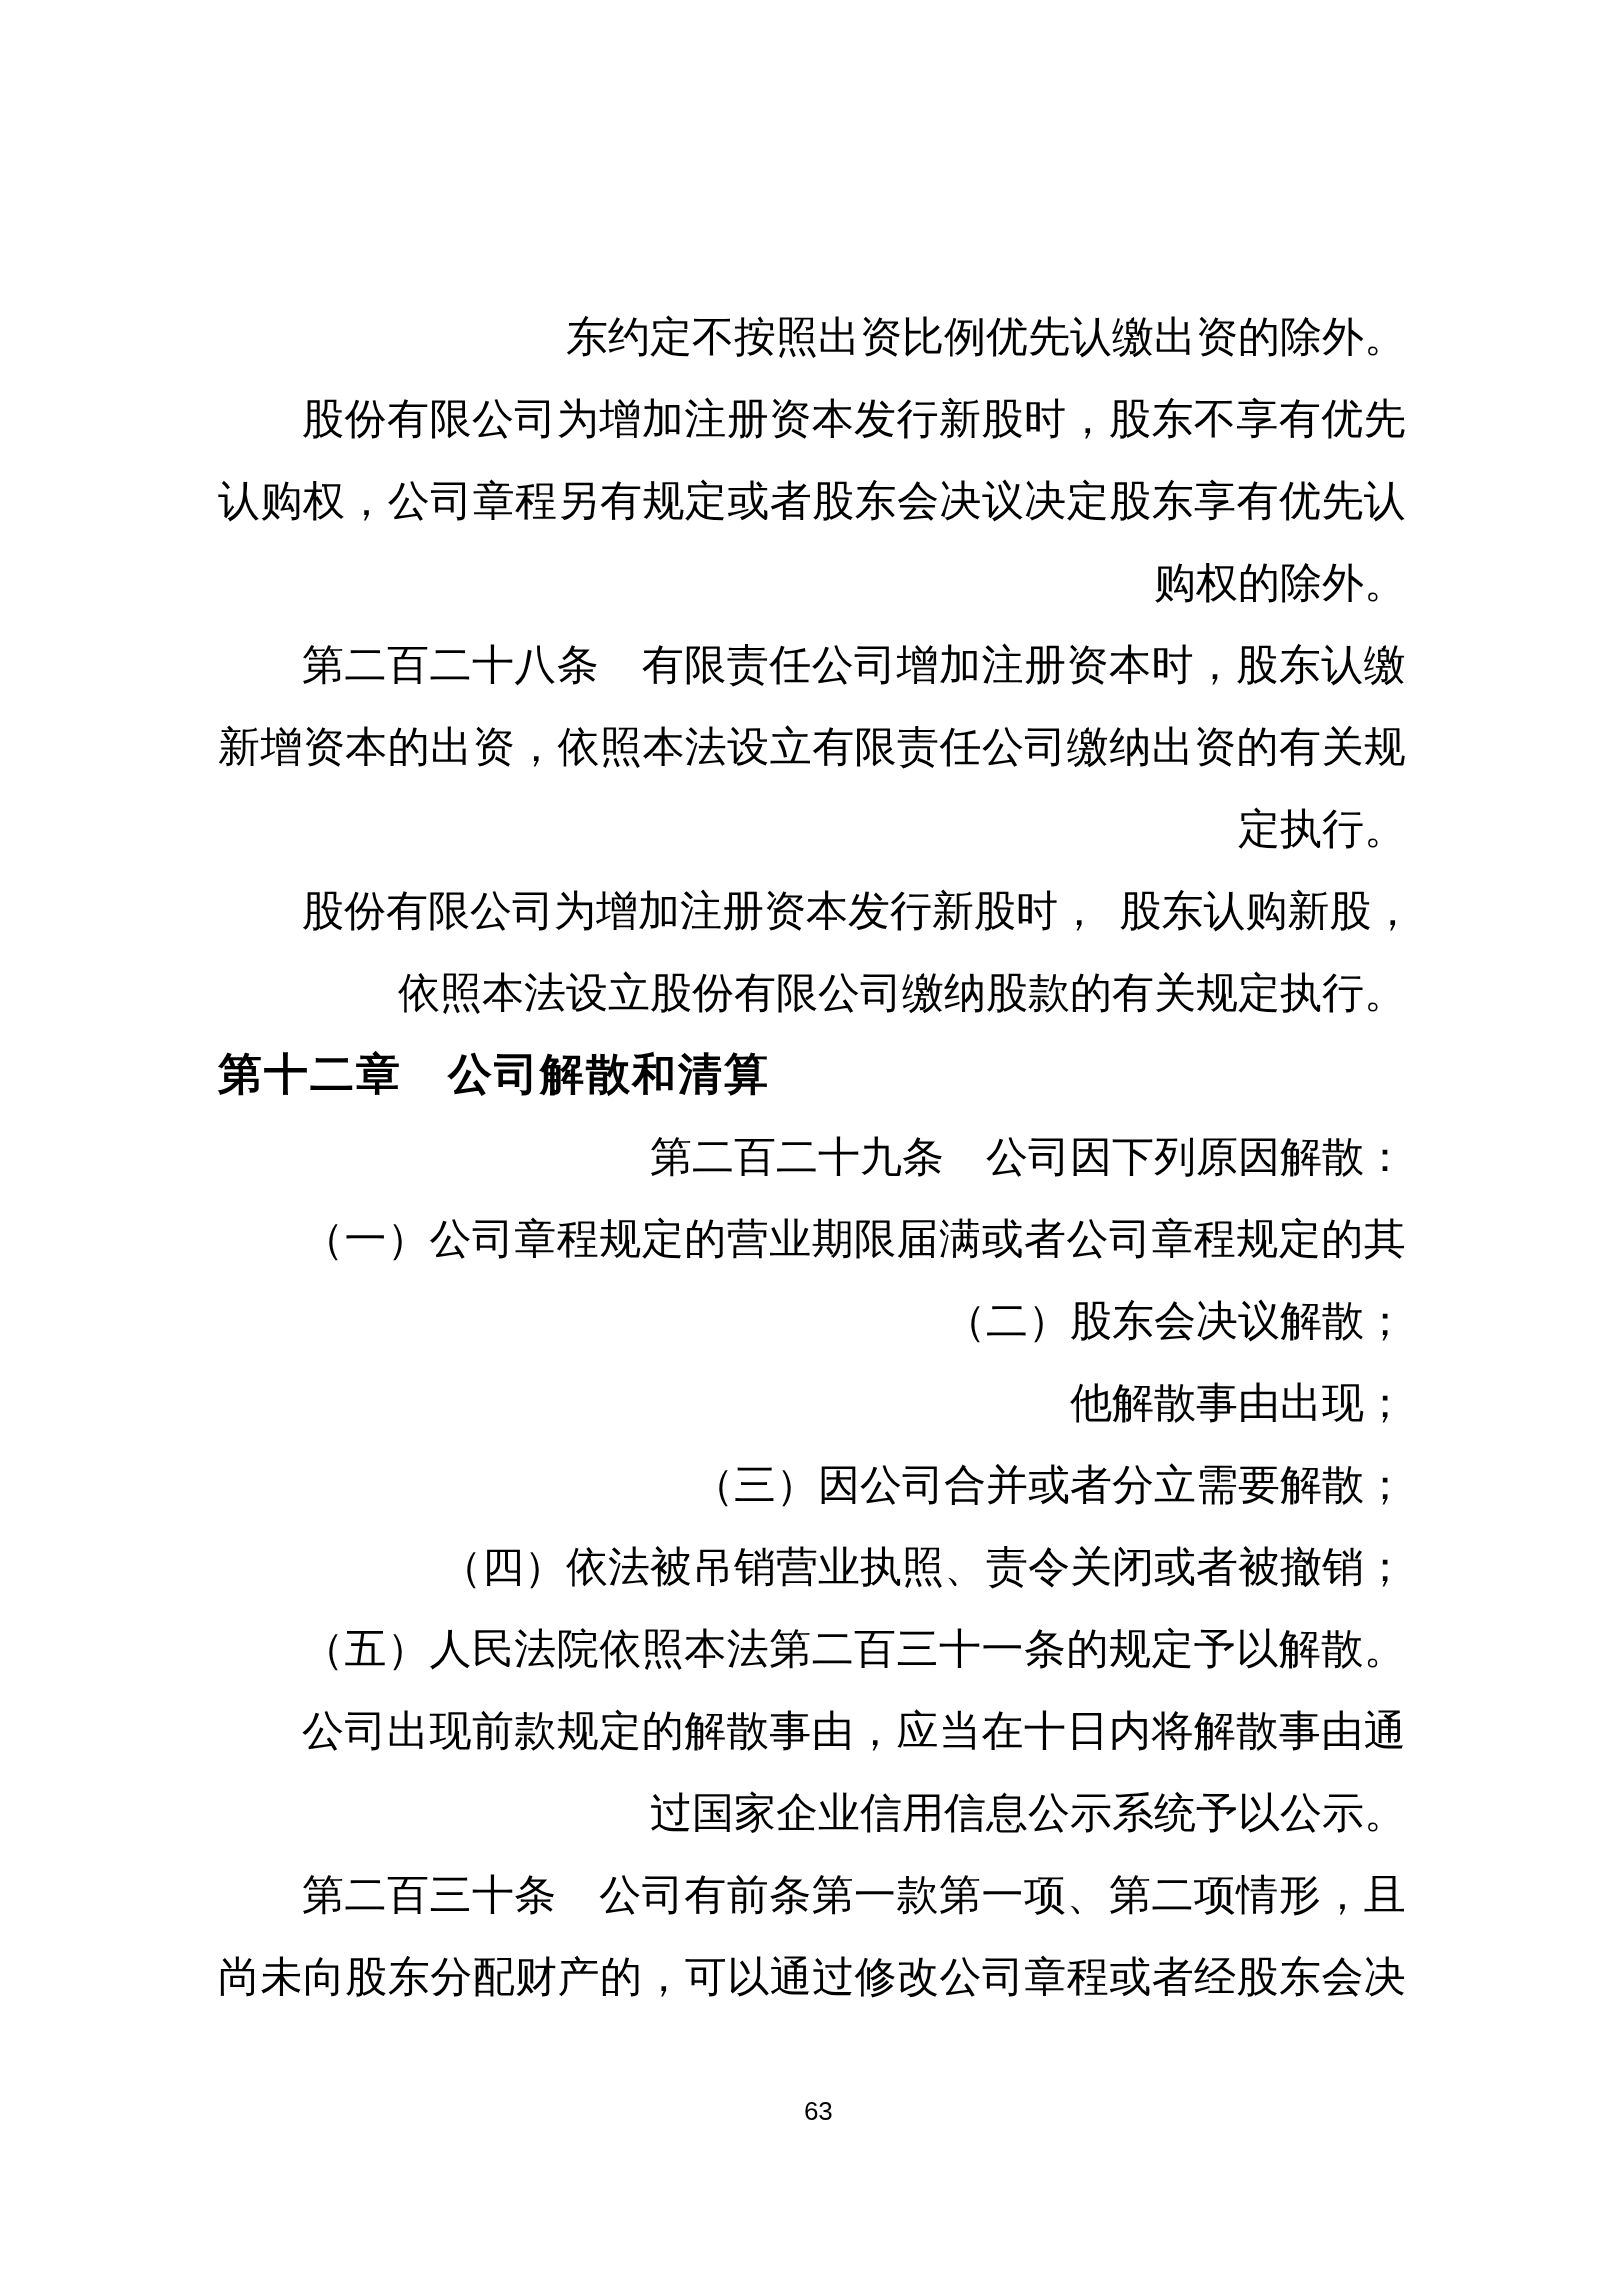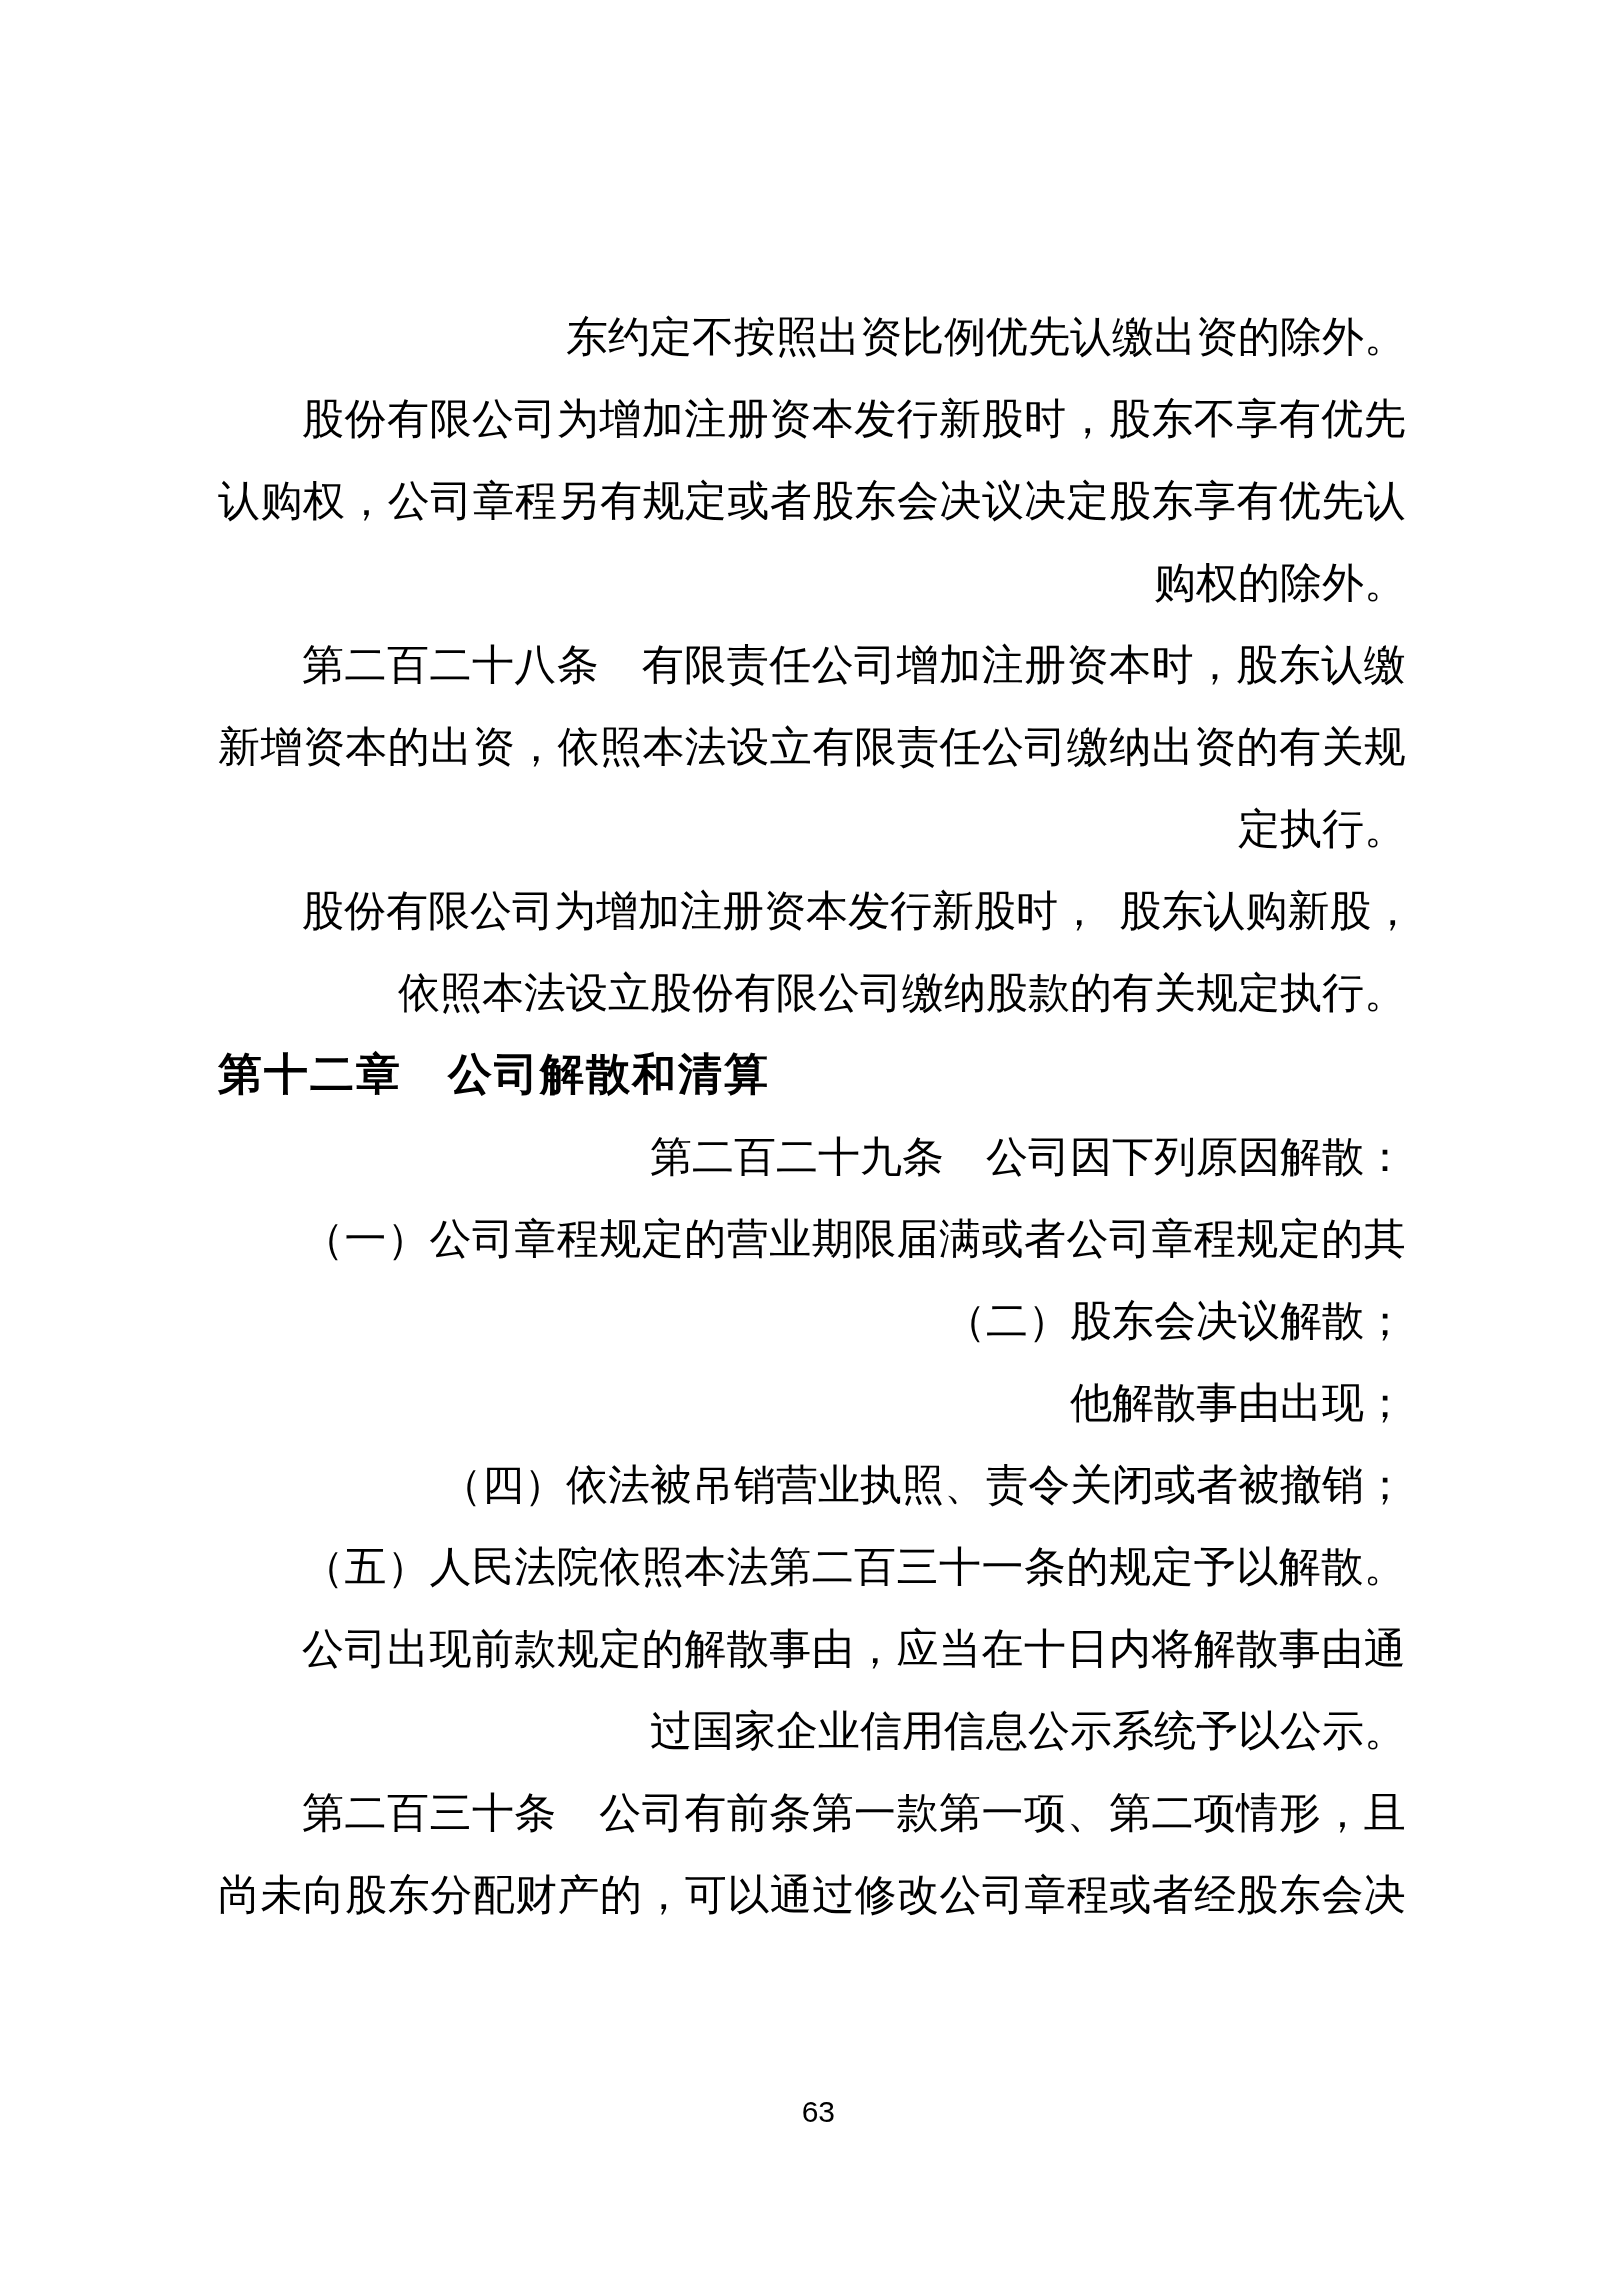--- a/index.html
+++ b/index.html
@@ -61,21 +61,21 @@
     text-align: left;
     letter-spacing: 2px;
   }
   .pagenum {
     position: absolute;
     left: 15.7px;
     right: 0;
     top: 2097px;
     text-align: center;
     font-family: "Liberation Sans", "DejaVu Sans", sans-serif;
-    font-size: 30px;
+    font-size: 26px;
     line-height: 29px;
     color: #000000;
   }
 </style>
 </head>
 <body>
 
 <div class="page">
   <main class="textblock">
     <div>
@@ -253,20 +253,21 @@
           <span class="ch">司</span>
           <span class="ch">章</span>
           <span class="ch">程</span>
           <span class="ch">规</span>
           <span class="ch">定</span>
           <span class="ch">的</span>
           <span class="ch">其</span>
         </div>
         <div class="line ind">（二）股东会决议解散；</div>
         <div class="line">他解散事由出现；</div>
+        <div class="line ind">（三）因公司合并或者分立需要解散；</div>
         <div class="line ind">（四）依法被吊销营业执照、责令关闭或者被撤销；</div>
         <div class="line ind fill">
           <span class="ch">（</span>
           <span class="ch">五</span>
           <span class="ch">）</span>
           <span class="ch">人</span>
           <span class="ch">民</span>
           <span class="ch">法</span>
           <span class="ch">院</span>
           <span class="ch">依</span>

